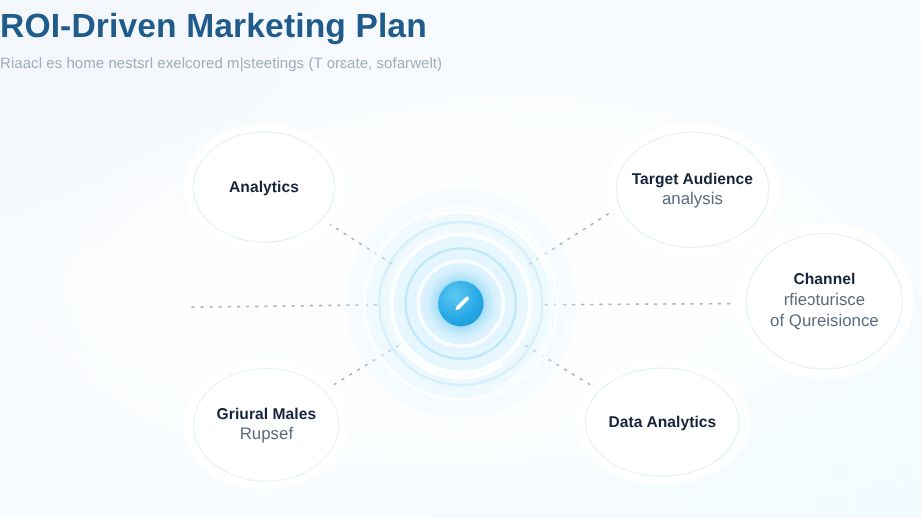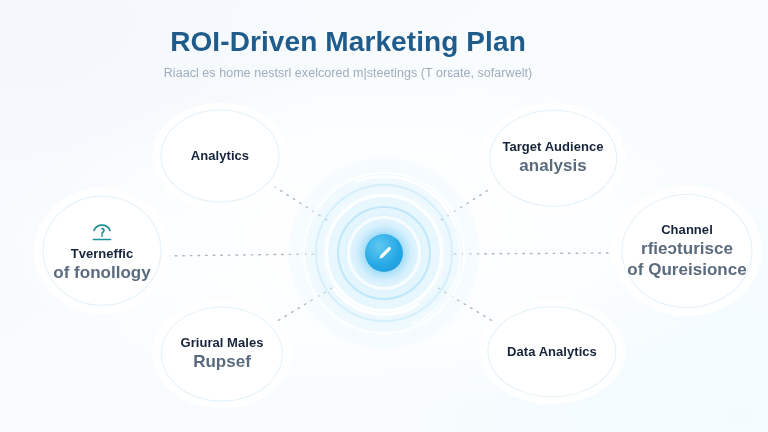--- a/index.html
+++ b/index.html
@@ -17,23 +17,23 @@
       radial-gradient(ellipse 70% 55% at 50% 55%, #ffffff 0%, rgba(255,255,255,0.55) 45%, rgba(255,255,255,0) 72%),
       radial-gradient(ellipse 60% 70% at 96% 96%, #f2fbff 0%, rgba(242,251,255,0) 70%),
       radial-gradient(ellipse 60% 70% at 3% 4%, #f3f7fc 0%, rgba(243,247,252,0) 70%),
       linear-gradient(145deg, #f6f9fd 0%, #f9fcfe 45%, #f6fbfe 100%);
   }
 
   
   .header {
     position: absolute;
     left: 0;
-    top: 26px;
+    top: 6px;
     width: 696px;
-    text-align: center;
+    text-align: left;
     z-index: 6;
   }
   .title {
     font-size: 28px;
     font-weight: 700;
     color: #1f5c8b;
     letter-spacing: 0.1px;
     line-height: 1.15;
     margin: 0;
   }
@@ -140,36 +140,36 @@
     position: relative;
     font-size: 13px;
     font-weight: 700;
     color: #16243b;
     line-height: 1.22;
     letter-spacing: 0.05px;
     padding: 0 6px;
   }
   .node-sub {
     position: relative;
-    font-size: 17px;
-    font-weight: 700;
+    font-size: 14px;
+    font-weight: 400;
     color: #5b6b7e;
     line-height: 1.26;
     letter-spacing: 0.02px;
     padding: 0 6px;
   }
   .node-icon {
     position: relative;
     margin-bottom: 3px;
     line-height: 0;
   }
 
   
   #node-objectives     { left: 152px; top: 103px; width: 136px; height: 106px; }
-  #node-target         { left: 480px; top: 103px; width: 146px; height: 110px; }
+  #node-target         { left: 504px; top: 103px; width: 146px; height: 110px; }
   #node-tverneffic     { left: 34px;  top: 188px; width: 136px; height: 126px; }
   #node-channel        { left: 612px; top: 186px; width: 150px; height: 130px; }
   #node-griural        { left: 152px; top: 300px; width: 140px; height: 108px; }
   #node-data-analytics { left: 478px; top: 300px; width: 148px; height: 104px; }
 </style>
 </head>
 <body>
 
 <div id="canvas">
 
@@ -208,32 +208,20 @@
 
   <div class="node" id="node-objectives">
     <div class="node-label">Analytics</div>
   </div>
 
   <div class="node" id="node-target">
     <div class="node-label">Target Audience</div>
     <div class="node-sub">analysis</div>
   </div>
 
-  <div class="node" id="node-tverneffic">
-    <div class="node-icon">
-      <svg width="26" height="24" viewBox="0 0 26 24">
-        <path d="M5 11.5 A8.6 8.6 0 0 1 21 11.5" fill="none" stroke="#1f8f96" stroke-width="1.7" stroke-linecap="round"></path>
-        <path d="M13 9.6 c2.1 0 2.6 2.0 1.3 3.1 c-1.0 .9 -1.3 1.3 -1.3 2.3" fill="none" stroke="#1f8f96" stroke-width="1.7" stroke-linecap="round"></path>
-        <circle cx="13" cy="17.0" r="0.95" fill="#1f8f96"></circle>
-        <path d="M4.5 20.5 H21.5" fill="none" stroke="#1f8f96" stroke-width="1.7" stroke-linecap="round"></path>
-      </svg>
-    </div>
-    <div class="node-label">Tverneffic</div>
-    <div class="node-sub">of fonollogy</div>
-  </div>
 
   <div class="node" id="node-channel">
     <div class="node-label">Channel</div>
     <div class="node-sub">rfieɔturisce</div>
     <div class="node-sub">of Qureisionce</div>
   </div>
 
   <div class="node" id="node-griural">
     <div class="node-label">Griural Males</div>
     <div class="node-sub">Rupsef</div>

